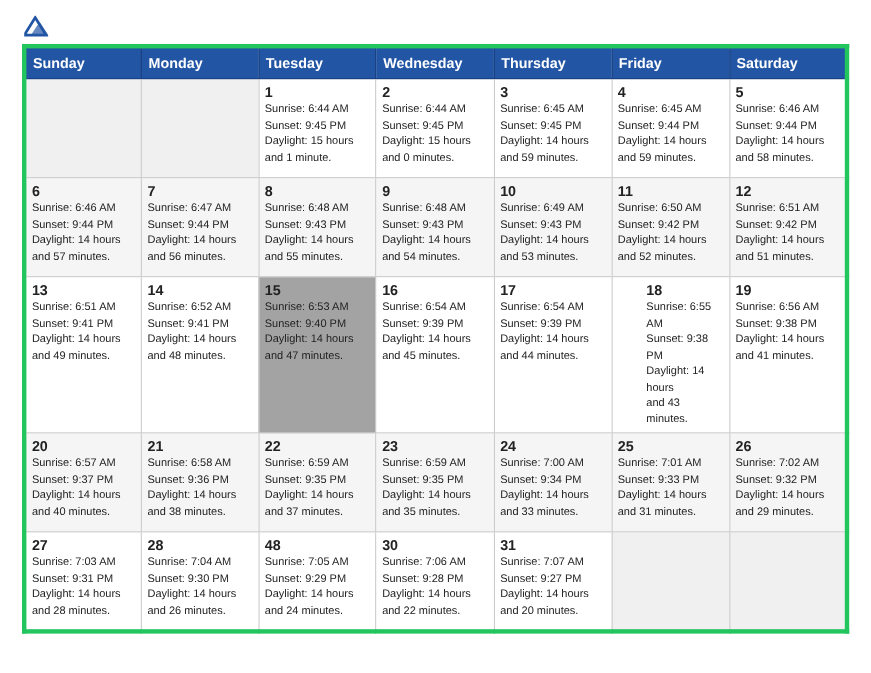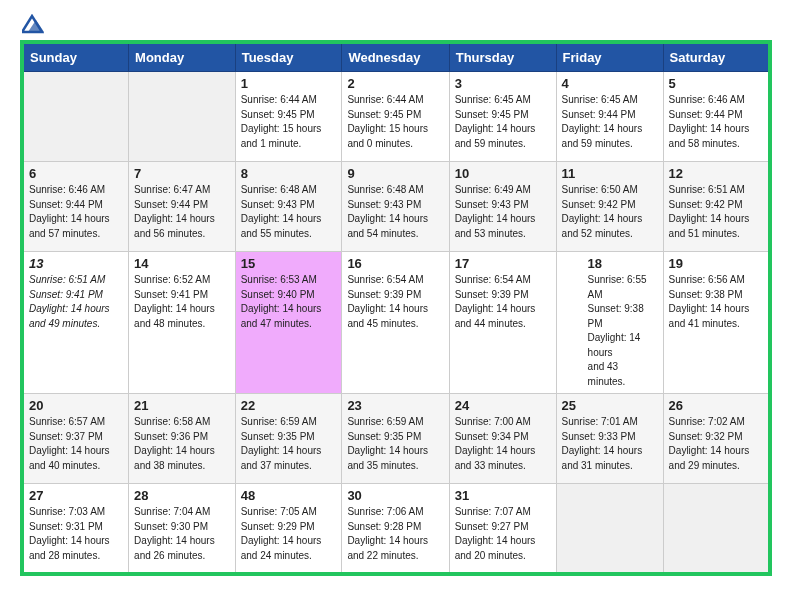--- a/index.html
+++ b/index.html
@@ -197,35 +197,35 @@
         </td>
         <td style="background: rgb(245, 245, 245);">
           <span class="day-num">12</span>
           <div class="day-info" style="white-space: pre-line;">Sunrise: 6:51 AM
 Sunset: 9:42 PM
 Daylight: 14 hours
 and 51 minutes.</div>
         </td>
       </tr>
       <tr>
-        <td style="background: rgb(255, 255, 255); font-style: italic;">
+        <td style="background: rgb(255, 255, 255);">
           <span class="day-num">13</span>
           <div class="day-info" style="white-space: pre-line;">Sunrise: 6:51 AM
 Sunset: 9:41 PM
 Daylight: 14 hours
 and 49 minutes.</div>
         </td>
         <td style="background: rgb(255, 255, 255);">
           <span class="day-num">14</span>
           <div class="day-info" style="white-space: pre-line;">Sunrise: 6:52 AM
 Sunset: 9:41 PM
 Daylight: 14 hours
 and 48 minutes.</div>
         </td>
-        <td style="background: #f0abfc;">
+        <td style="background: #a3a3a3;">
           <span class="day-num">15</span>
           <div class="day-info" style="white-space: pre-line;">Sunrise: 6:53 AM
 Sunset: 9:40 PM
 Daylight: 14 hours
 and 47 minutes.</div>
         </td>
         <td style="background: rgb(255, 255, 255);">
           <span class="day-num">16</span>
           <div class="day-info" style="white-space: pre-line;">Sunrise: 6:54 AM
 Sunset: 9:39 PM

